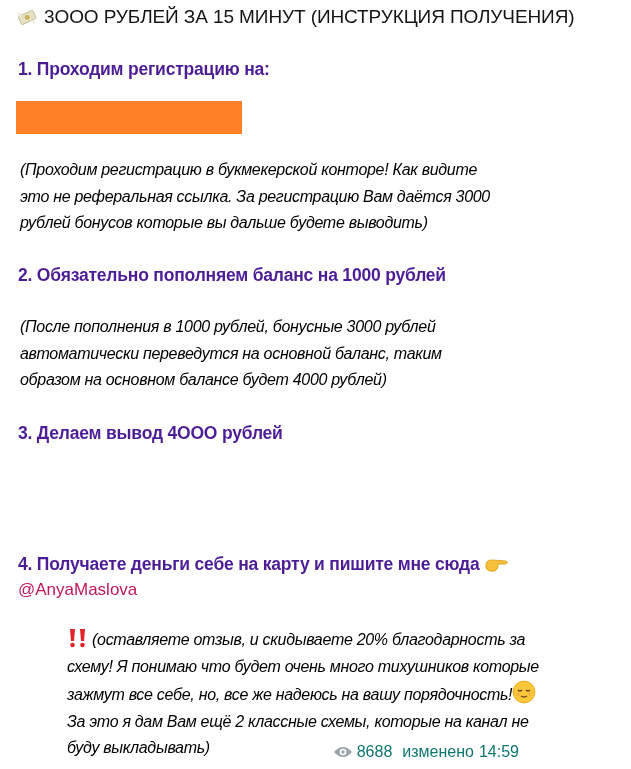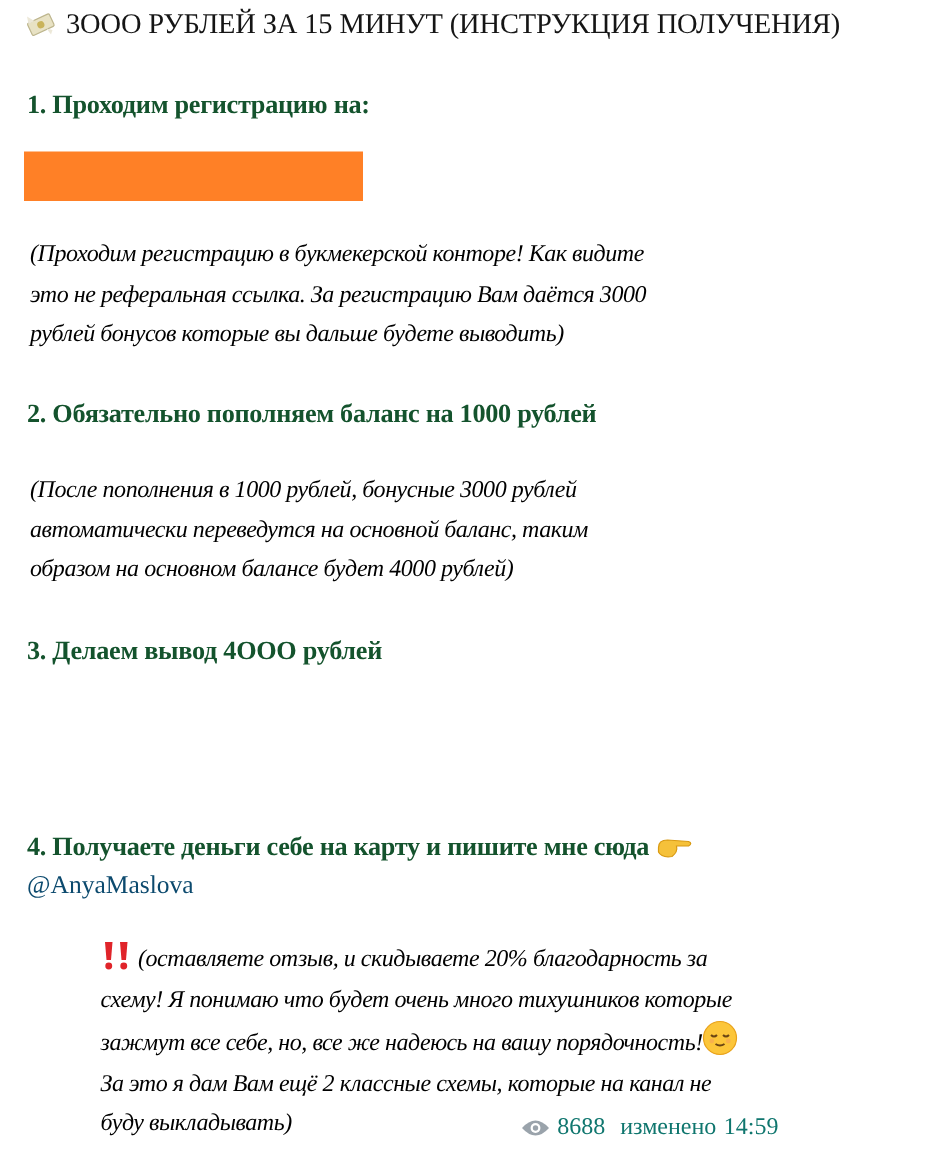--- a/index.html
+++ b/index.html
@@ -15,21 +15,20 @@
       font-family: "Liberation Sans", "DejaVu Sans", sans-serif;
       color: #1c1c1c;
     }
     .post {
       position: absolute;
       left: 0;
       top: 0;
       width: 533px;
       height: 769px;
       background: #ffffff;
-      font-family: Liberation Serif, serif;
     }
     .title {
       position: absolute;
       left: 16px;
       top: 4px;
       font-size: 19px;
       line-height: 26px;
       color: #151515;
       white-space: nowrap;
       letter-spacing: -0.1px;
@@ -40,21 +39,21 @@
       height: 18px;
       vertical-align: -3px;
       margin-right: 6px;
     }
     .heading {
       position: absolute;
       left: 18px;
       font-size: 17.5px;
       font-weight: bold;
       line-height: 24px;
-      color: #14532d;
+      color: #4c1d95;
       white-space: nowrap;
       letter-spacing: -0.2px;
     }
     .note {
       position: absolute;
       left: 20px;
       font-size: 16px;
       font-style: italic;
       line-height: 26.5px;
       color: #000000;
@@ -69,21 +68,21 @@
       width: 226px;
       height: 33px;
       background: #ff8026;
     }
     .mention {
       position: absolute;
       left: 18px;
       top: 578px;
       font-size: 17px;
       line-height: 24px;
-      color: #0c4a6e;
+      color: #be185d;
       text-decoration: none;
     }
     .emoji-inline {
       display: inline-block;
       vertical-align: -4px;
     }
     .warn-icon {
       display: inline-block;
       width: 22px;
       height: 20px;

